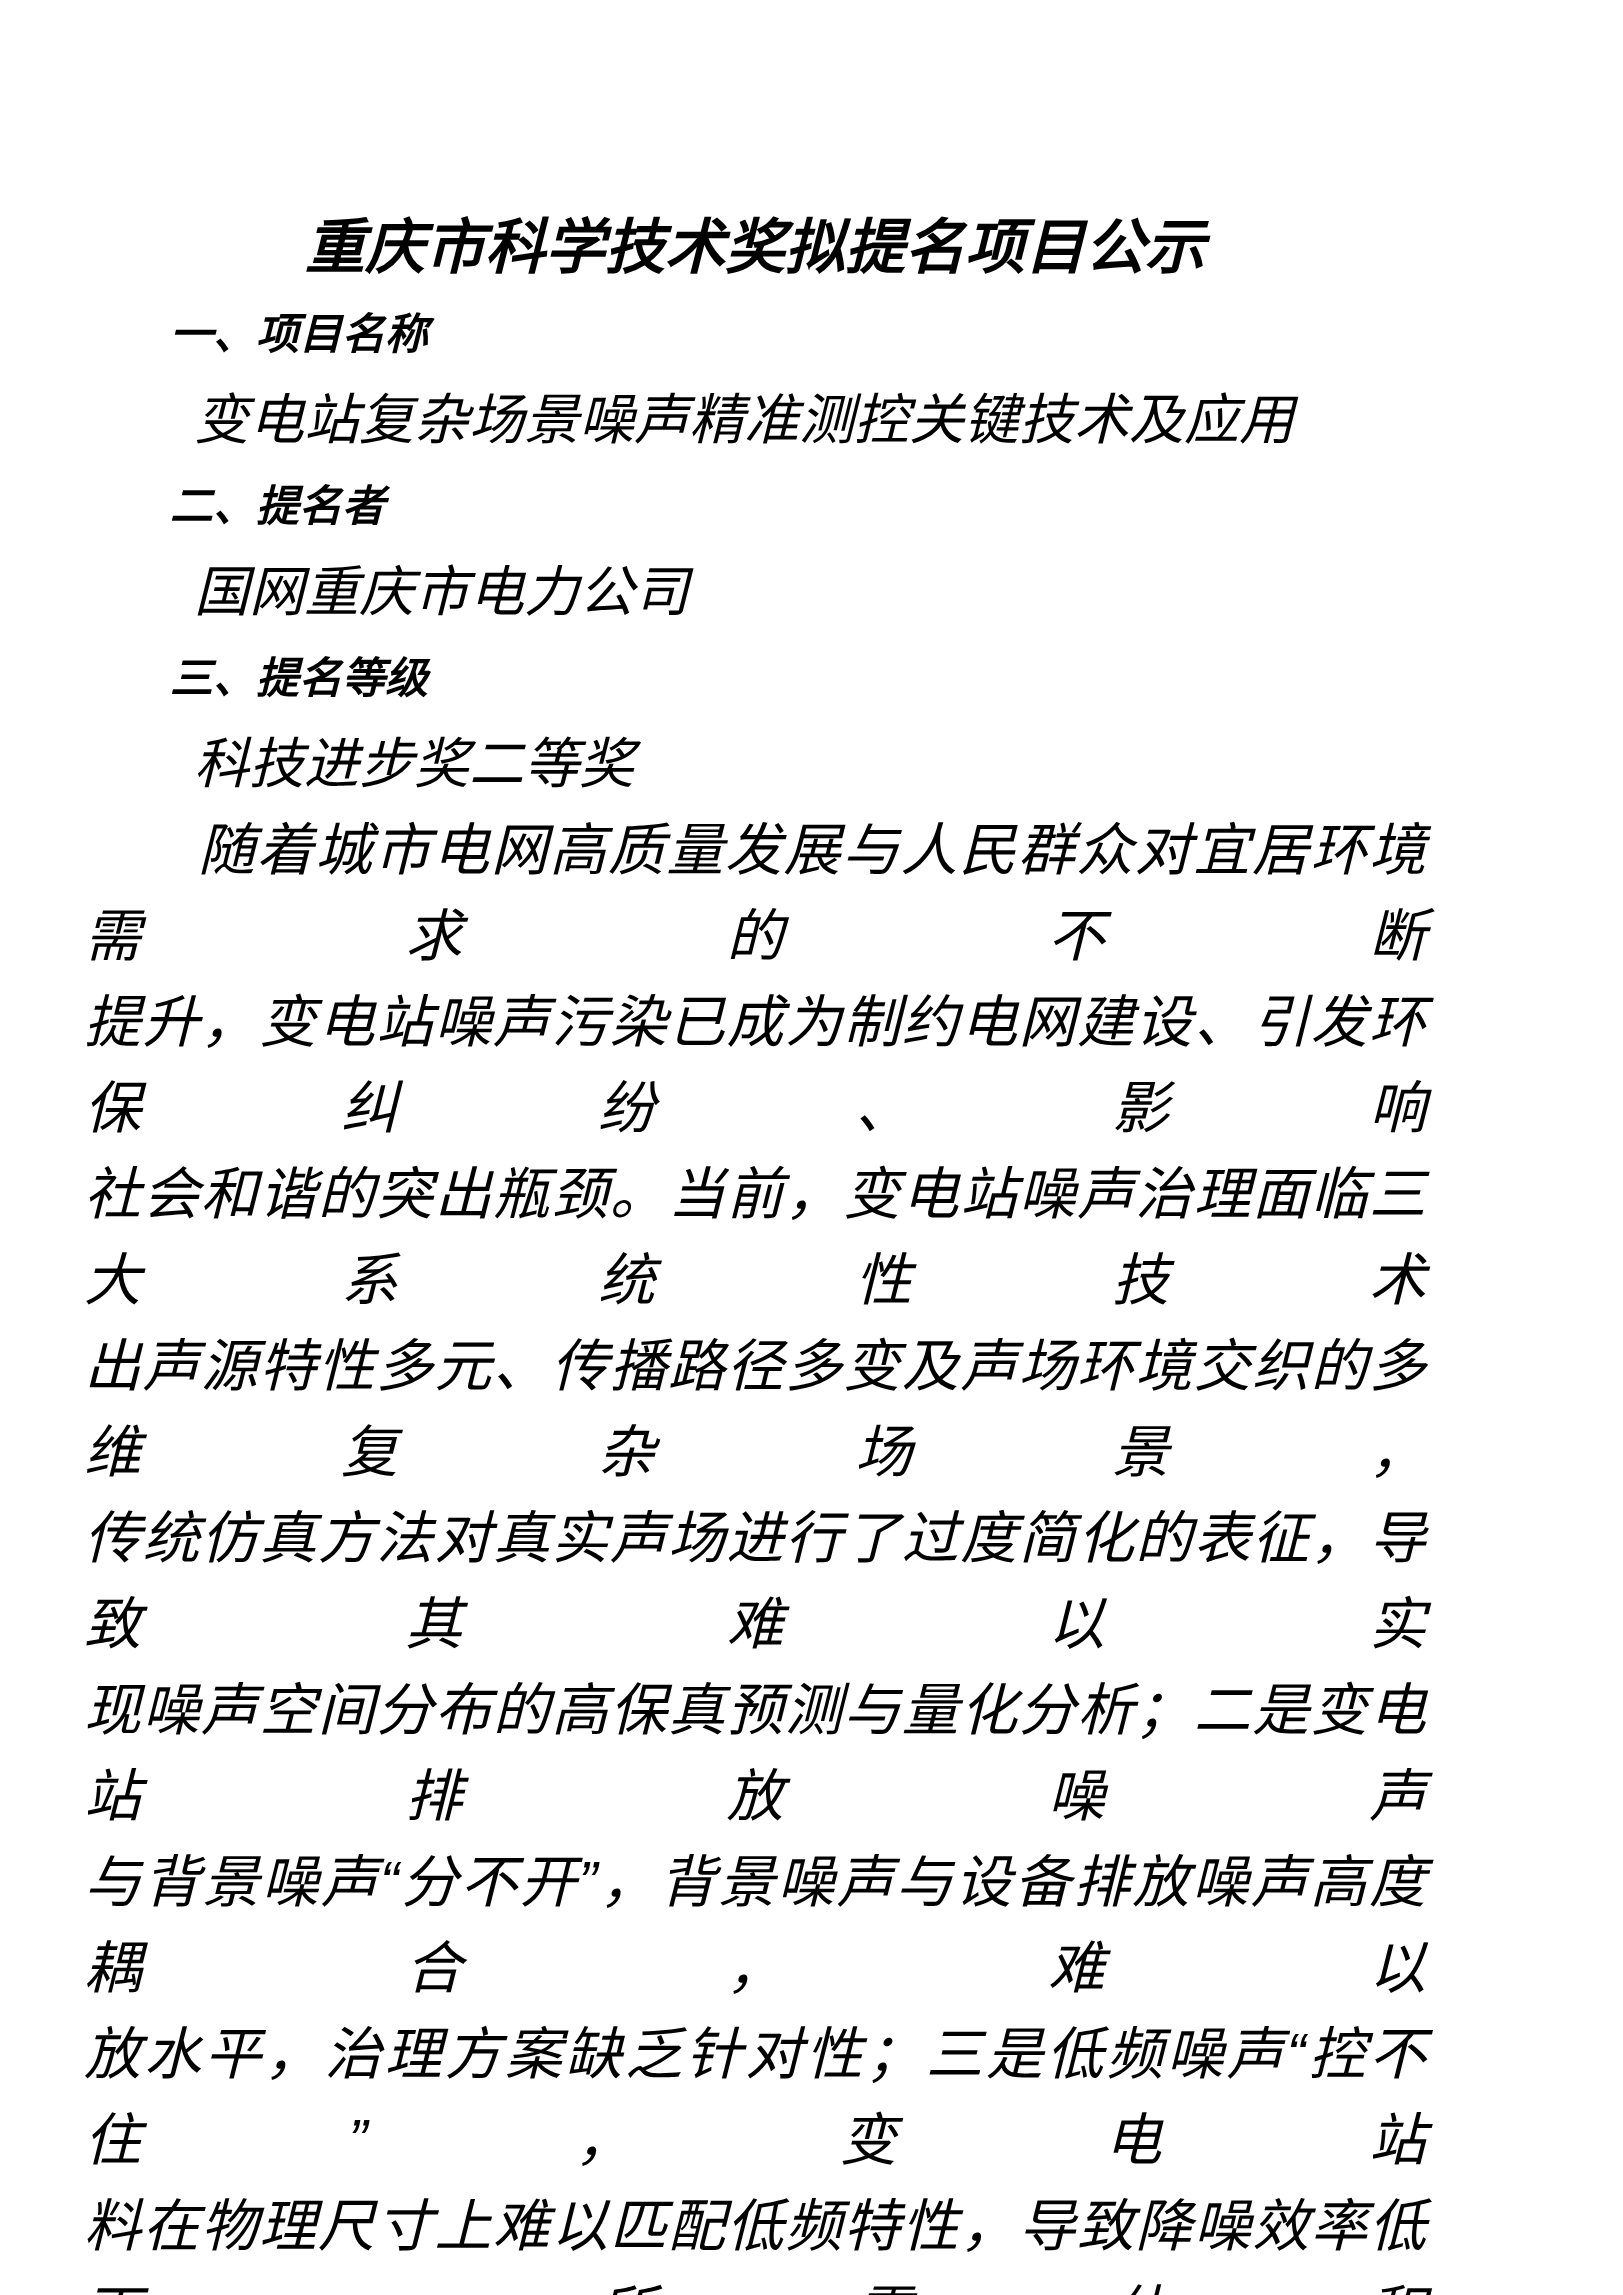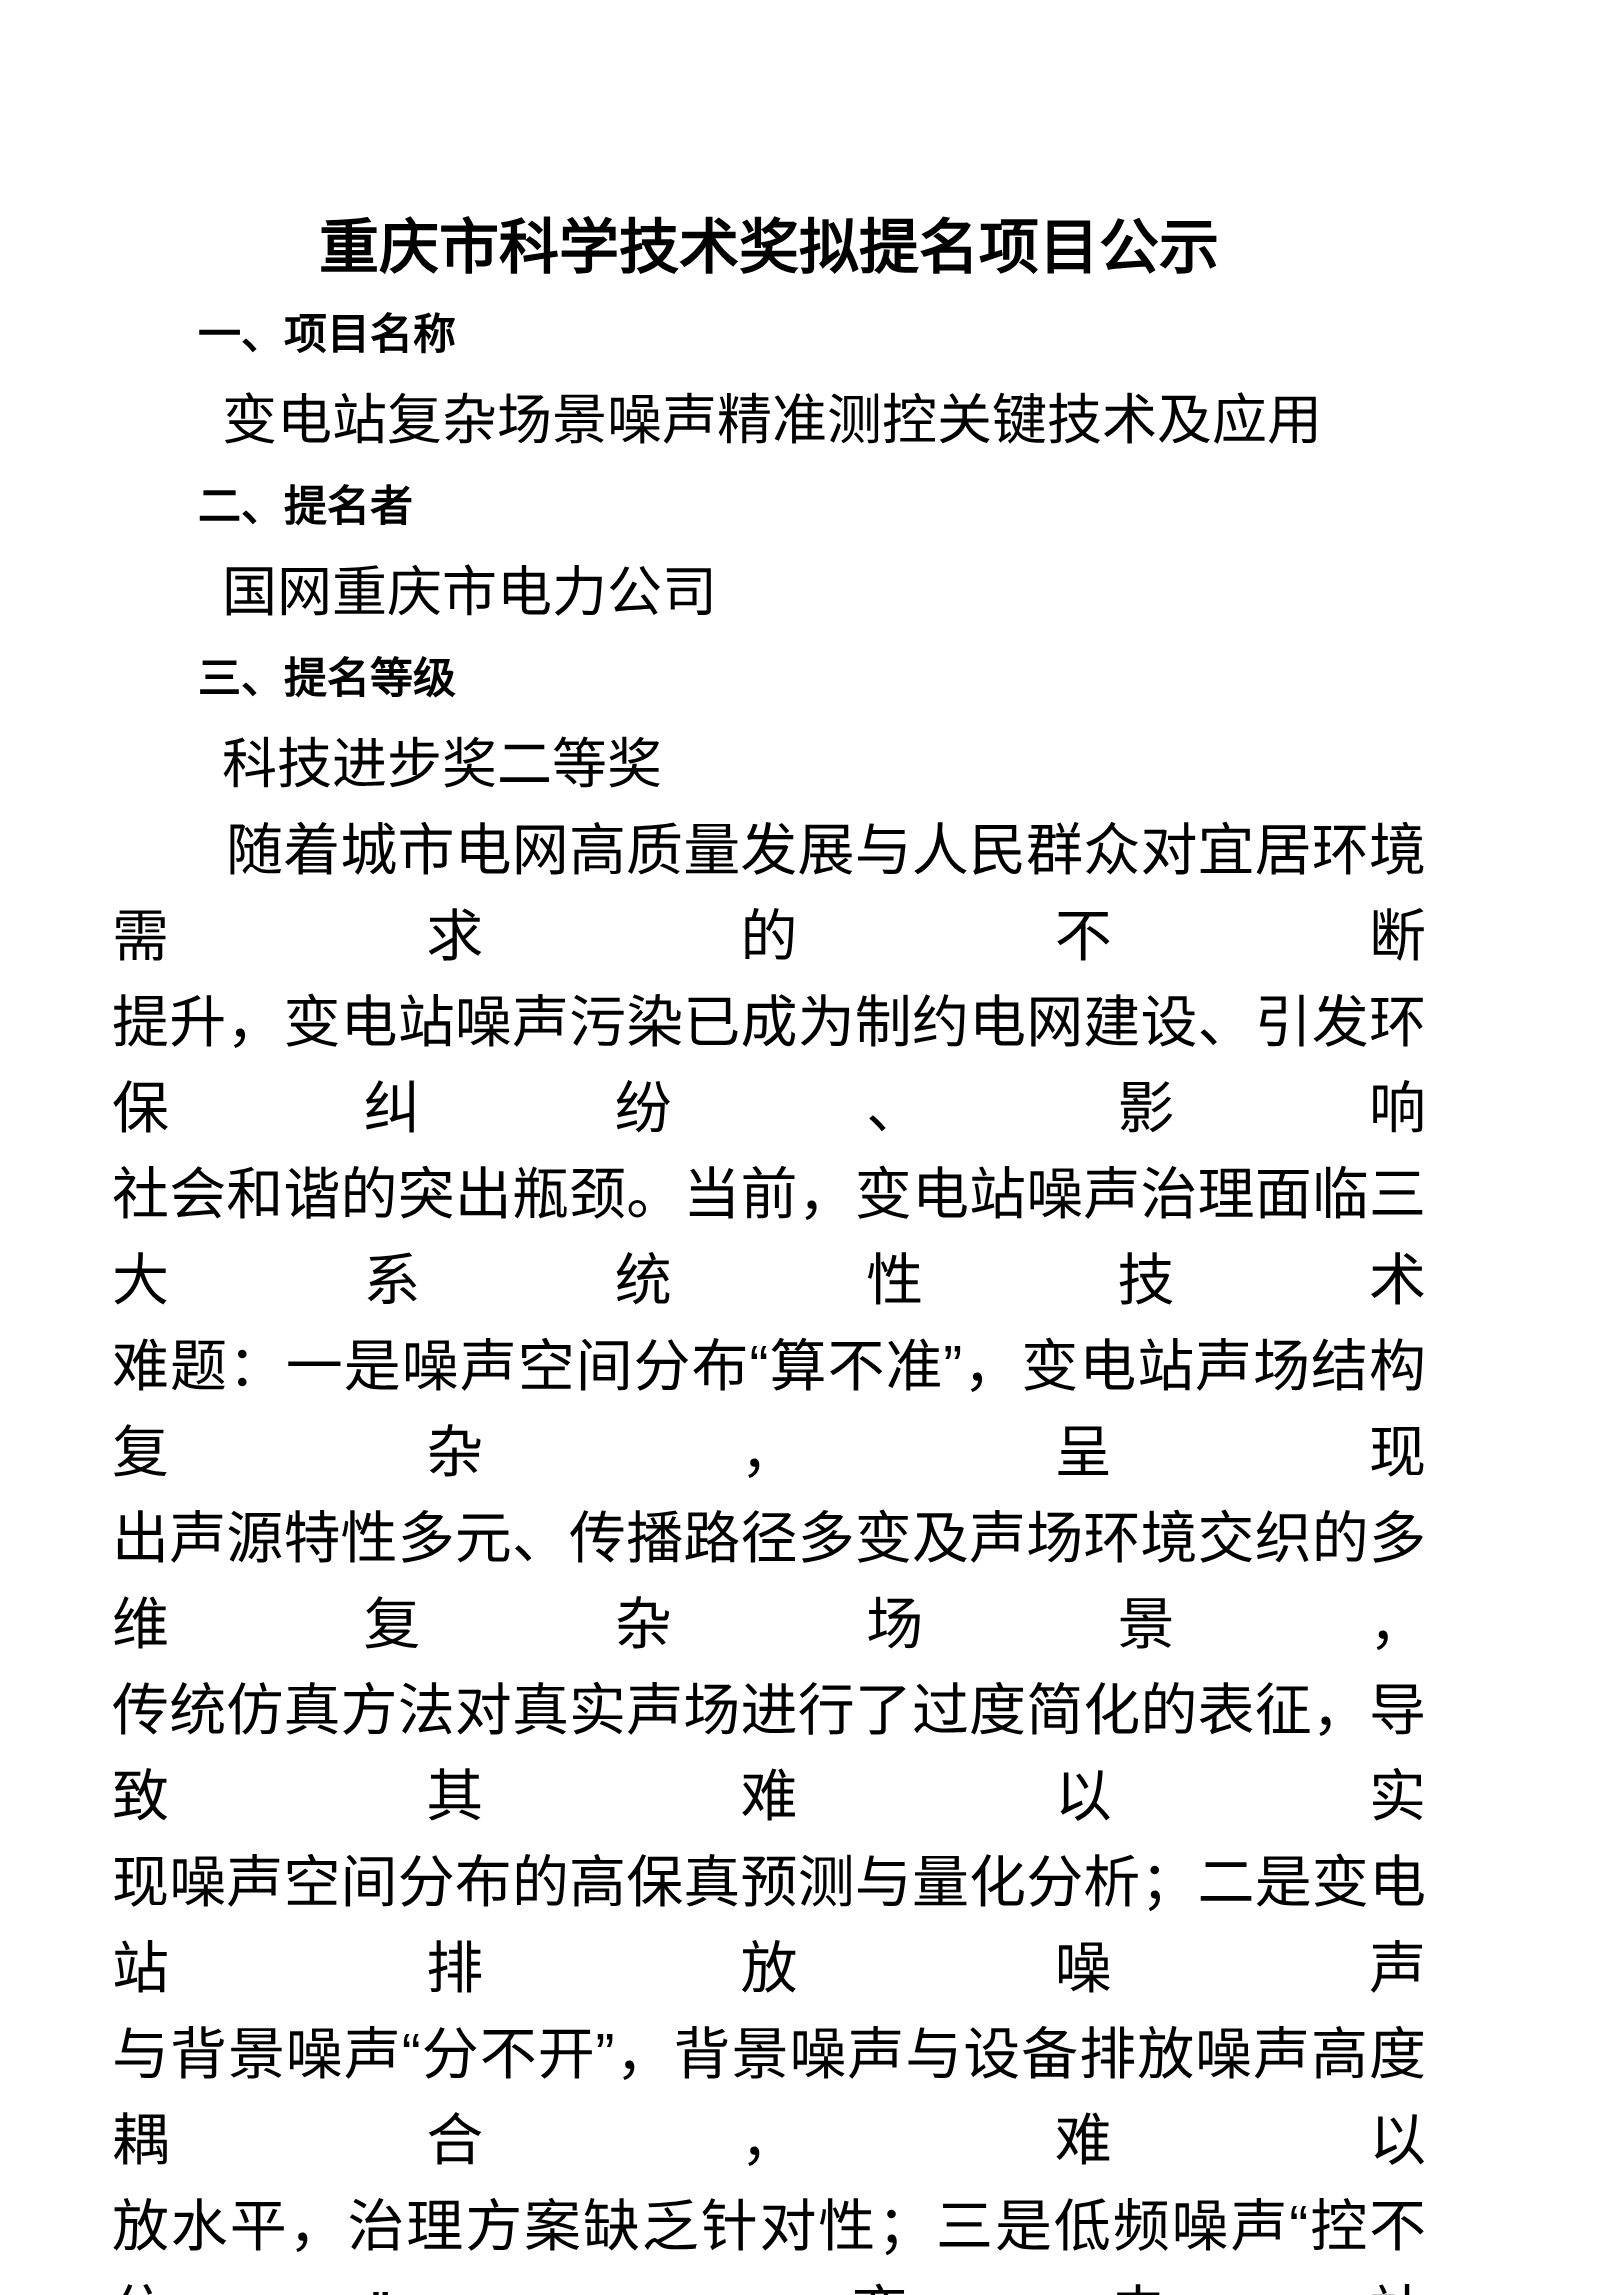--- a/index.html
+++ b/index.html
@@ -11,21 +11,22 @@
   body {
     width: 1623px;
     height: 2295px;
     overflow: hidden;
     font-family: "Liberation Sans", sans-serif;
   }
   .page {
     box-sizing: border-box;
     width: 1623px;
     height: 1996px;
-    padding: 204px 197px 0 112px;
+    padding: 204px 197px 0 84px;
+    font-style: italic;
   }
   .doc-title {
     margin: 0;
     font-size: 60px;
     font-weight: bold;
     text-align: center;
     line-height: 87px;
     letter-spacing: 0px;
     white-space: nowrap;
   }
@@ -80,21 +81,20 @@
   <div class="section-body">国网重庆市电力公司</div>
 
   <div class="section-heading">三、提名等级</div>
   <div class="section-body">科技进步奖二等奖</div>
 
 
   <div class="intro-paragraph">
     <div class="para-line first">随着城市电网高质量发展与人民群众对宜居环境需求的不断</div>
     <div class="para-line">提升，变电站噪声污染已成为制约电网建设、引发环保纠纷、影响</div>
     <div class="para-line">社会和谐的突出瓶颈。当前，变电站噪声治理面临三大系统性技术</div>
-    <div class="para-line">难题：一是噪声空间分布“算不准”，变电站声场结构复杂，呈现</div>
     <div class="para-line">出声源特性多元、传播路径多变及声场环境交织的多维复杂场景，</div>
     <div class="para-line">传统仿真方法对真实声场进行了过度简化的表征，导致其难以实</div>
     <div class="para-line">现噪声空间分布的高保真预测与量化分析；二是变电站排放噪声</div>
     <div class="para-line">与背景噪声“分不开”，背景噪声与设备排放噪声高度耦合，难以</div>
     <div class="para-line">放水平，治理方案缺乏针对性；三是低频噪声“控不住”，变电站</div>
     <div class="para-line">料在物理尺寸上难以匹配低频特性，导致降噪效率低下，所需体积</div>
 
   </div>
 
 </div>

